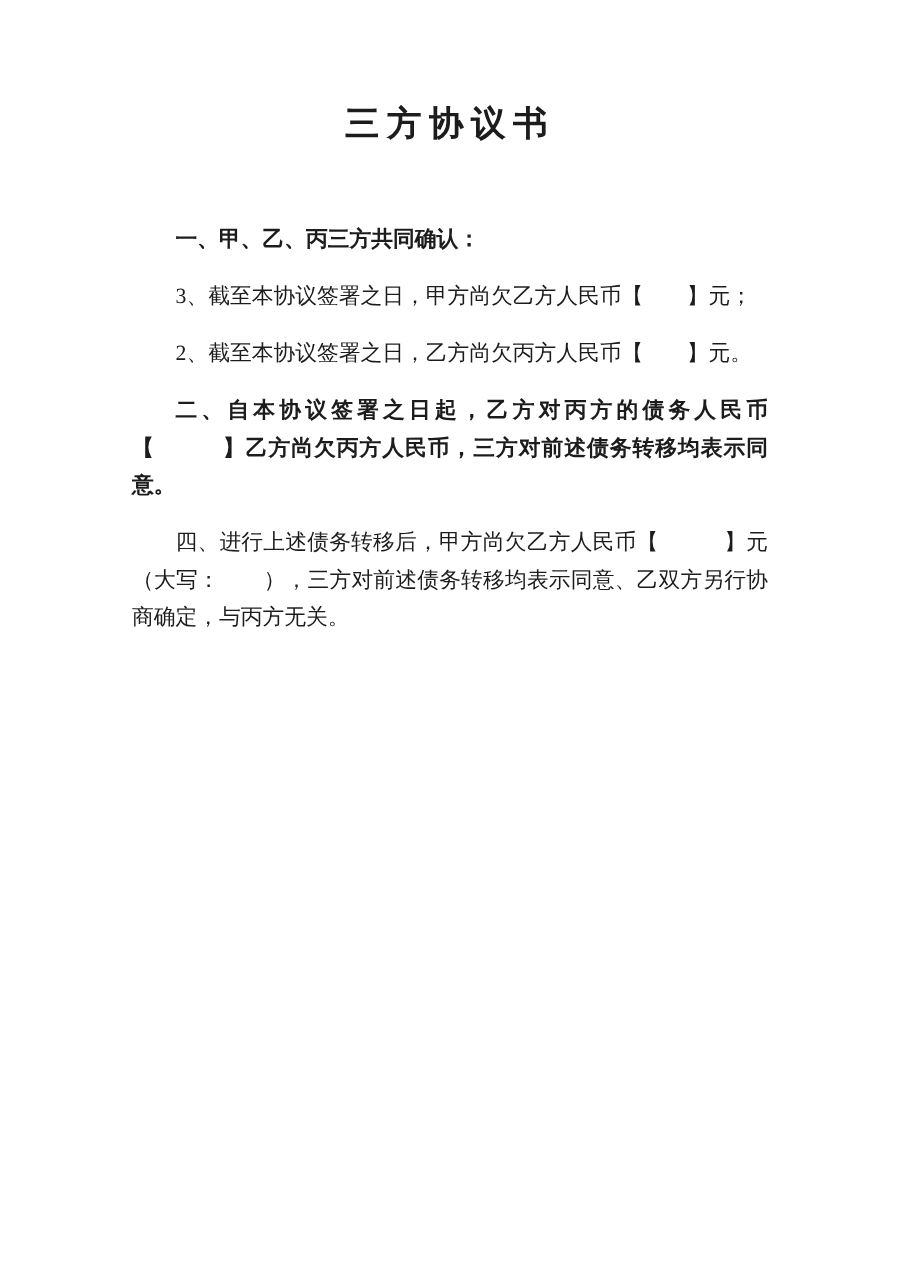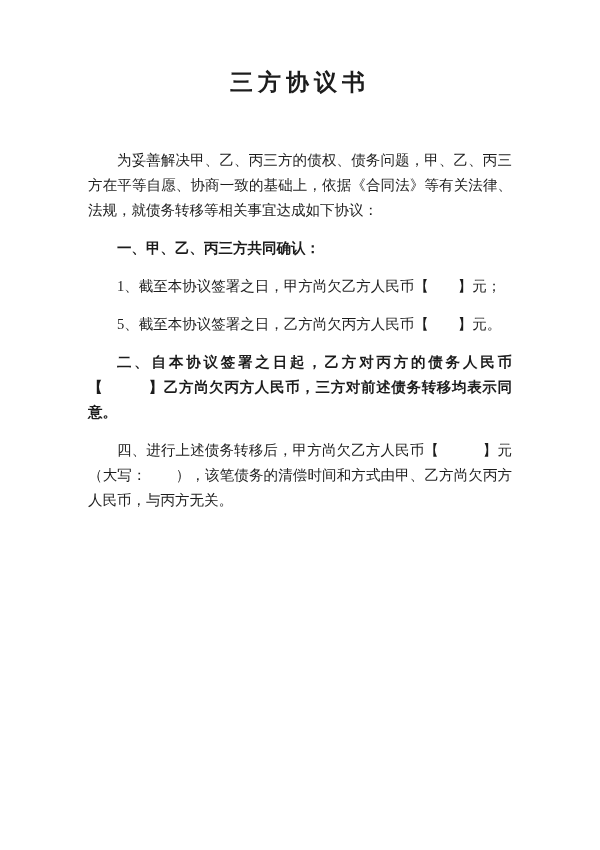--- a/index.html
+++ b/index.html
@@ -53,22 +53,21 @@
 <body>
 
 <div class="page">
 
   <h1 class="doc-title">三方协议书</h1>
 
   <div class="parties">
   </div>
 
   <div class="body-text">
-    <p class="para">为妥善解决甲、乙、丙三方的债权、债务问题，甲、乙、丙三方在平等自愿、协商一致的基础上，依据《合同法》等有关法律、法规，就债务转移等相关事宜达成如下协议：</p>
     <p class="para bold">一、甲、乙、丙三方共同确认：</p>
-    <p class="para">1、截至本协议签署之日，甲方尚欠乙方人民币【　　】元；</p>
-    <p class="para">5、截至本协议签署之日，乙方尚欠丙方人民币【　　】元。</p>
+    <p class="para">3、截至本协议签署之日，甲方尚欠乙方人民币【　　】元；</p>
+    <p class="para">2、截至本协议签署之日，乙方尚欠丙方人民币【　　】元。</p>
     <p class="para bold">二、自本协议签署之日起，乙方对丙方的债务人民币【　　　】乙方尚欠丙方人民币，三方对前述债务转移均表示同意。</p>
-    <p class="para">四、进行上述债务转移后，甲方尚欠乙方人民币【　　　】元（大写：　　），该笔债务的清偿时间和方式由甲、乙方尚欠丙方人民币，与丙方无关。</p>
+    <p class="para">四、进行上述债务转移后，甲方尚欠乙方人民币【　　　】元（大写：　　），三方对前述债务转移均表示同意、乙双方另行协商确定，与丙方无关。</p>
 
   </div>
 
 </div>
 
 </body></html>

